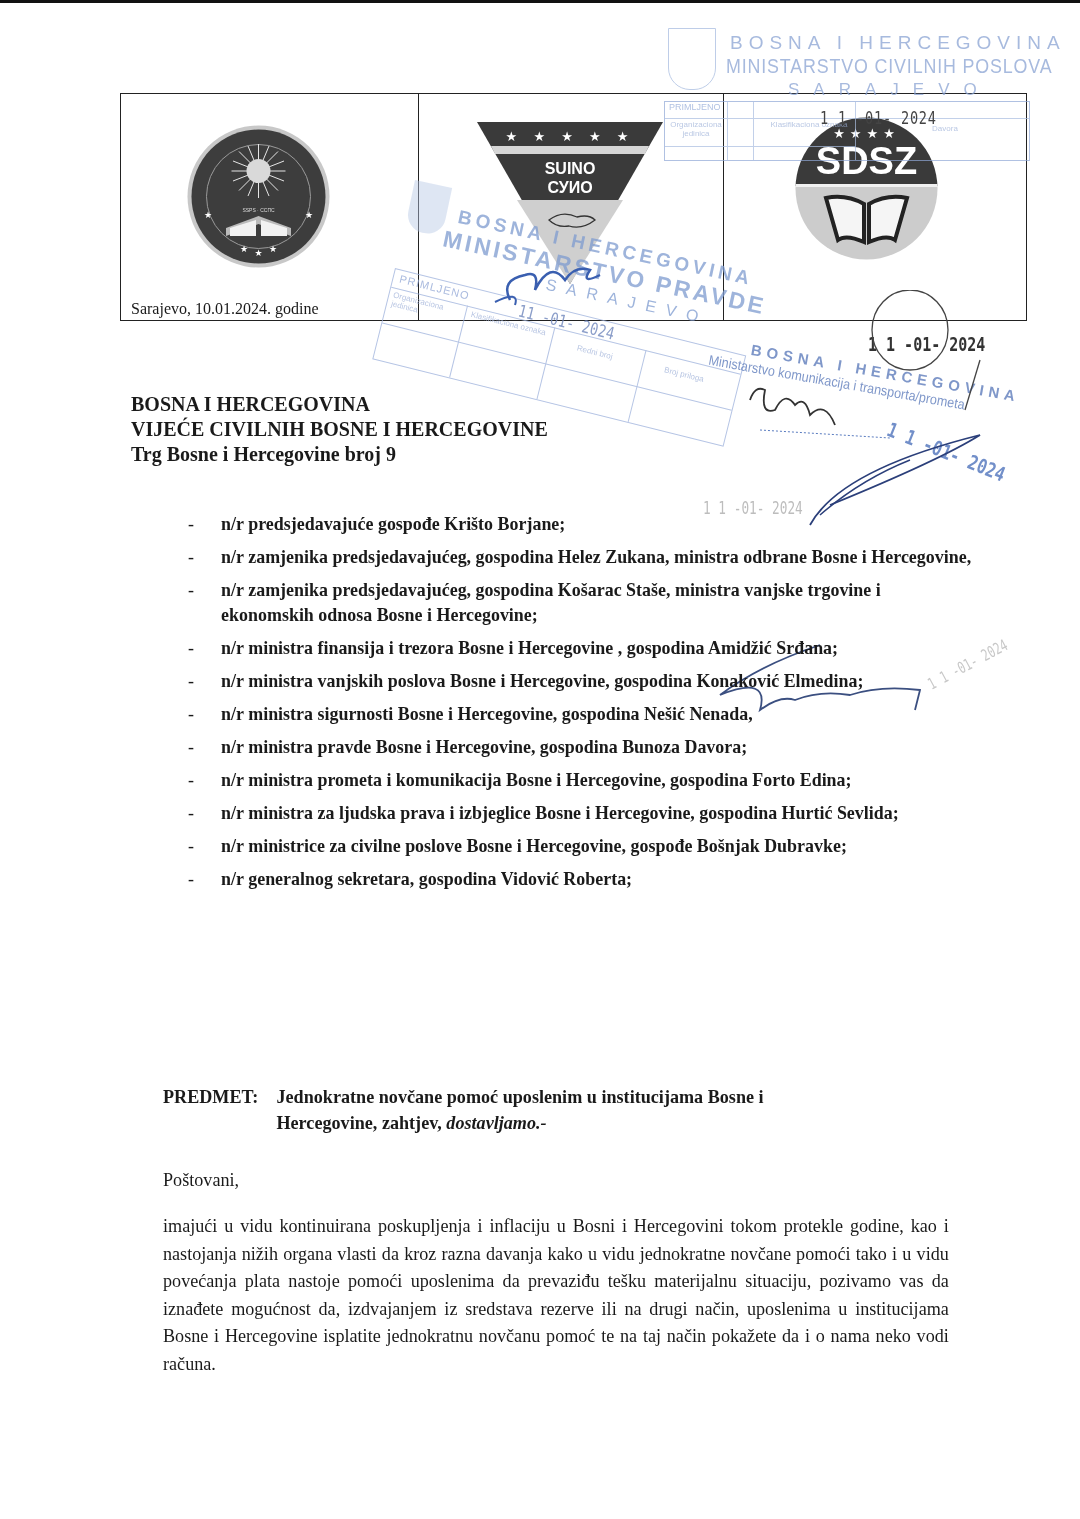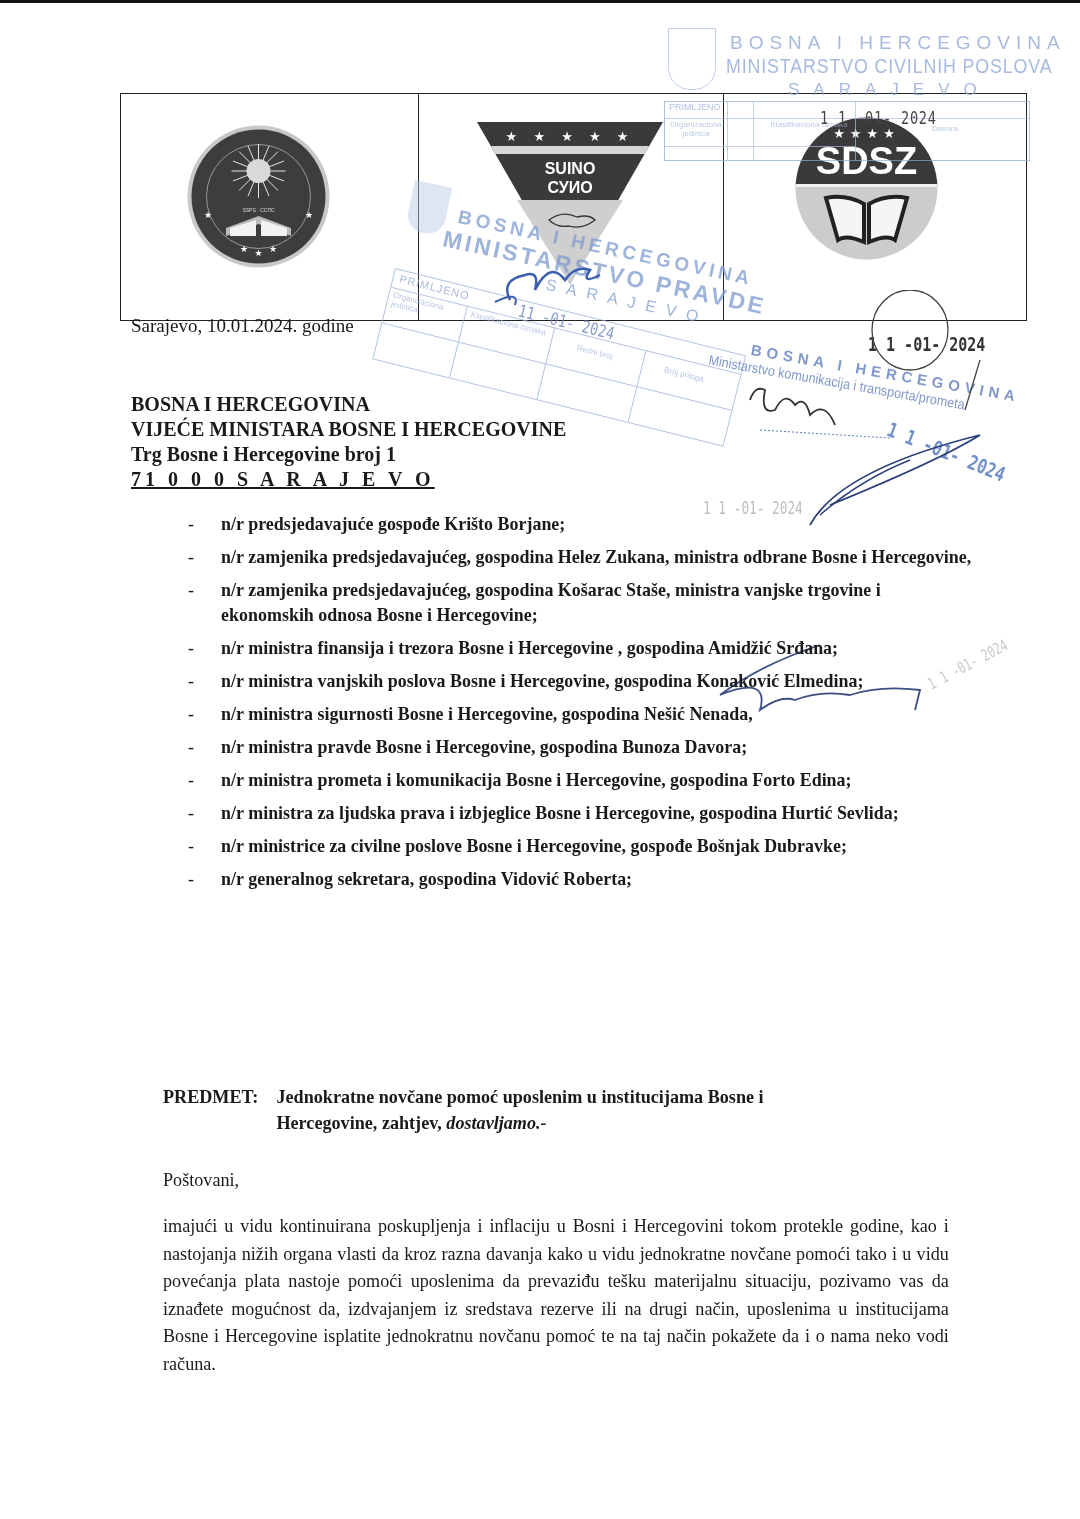--- a/index.html
+++ b/index.html
@@ -57,21 +57,21 @@
   .stamp-comm .l1 { position:absolute; left:40px; top:4px; font-size:15px; font-weight:bold; letter-spacing:5px; color:#5575b8; white-space:nowrap; }
   .stamp-comm .l2 { position:absolute; left:0; top:22px; font-size:14px; color:#5575b8; white-space:nowrap; transform:scaleX(0.9); transform-origin:left; }
   .date-comm1 { position:absolute; left:868px; top:332px; font-family:"DejaVu Sans Mono",monospace; font-size:20px; color:#333; transform:scaleX(0.75); transform-origin:left; font-weight:bold; }
   .date-comm2 { position:absolute; left:868px; top:440px; font-family:"DejaVu Sans Mono",monospace; font-size:20px; color:#5a7cc0; transform:rotate(22deg) scaleX(0.8); font-weight:bold; opacity:0.85; }
   .date-faint1 { position:absolute; left:703px; top:498px; font-family:"DejaVu Sans Mono",monospace; font-size:17px; color:#bdbdbd; transform:scaleX(0.75); transform-origin:left; }
   .date-faint2 { position:absolute; left:905px; top:655px; font-family:"DejaVu Sans Mono",monospace; font-size:16px; color:#c8c8c8; transform:rotate(-28deg) scaleX(0.7); }
 
   .sig { position:absolute; pointer-events:none; }
 
   
-  .dateline { position:absolute; left:131px; top:315px; font-size:19px; }
+  .dateline { position:absolute; left:131px; top:300px; font-size:16px; }
   .addr { position:absolute; left:131px; top:392px; font-size:20px; font-weight:bold; line-height:25px; }
   .addr div { white-space:nowrap; }
   .addr .ul { text-decoration:underline; letter-spacing:4px; }
 
   .recipients { position:absolute; left:188px; top:511px; width:760px; margin:0; padding:0; list-style:none; }
   .recipients li { position:relative; padding-left:36px; font-size:19.5px; font-weight:bold; line-height:25px; margin-bottom:8px; transform:scaleX(0.92); transform-origin:left; width:820px; }
   .recipients li .dash { position:absolute; left:0; top:0; font-weight:normal; }
 
   .subject { position:absolute; left:163px; top:1084px; font-size:19.5px; font-weight:bold; line-height:26px; width:800px; transform:scaleX(0.93); transform-origin:left; }
   .subject .label { display:inline-block; width:122px; }
@@ -209,23 +209,22 @@
   <path d="M20 140 L150 148" stroke="#5a7cc0" stroke-width="1" stroke-dasharray="2,2"></path>
 </svg>
 <svg class="sig" style="left:700px;top:640px" width="240" height="80">
   <path d="M120 5 Q60 25 20 55 Q70 35 60 70 Q80 55 95 60 Q120 50 150 55 Q180 45 220 50 L215 70" fill="none" stroke="#3b4f80" stroke-width="1.8"></path>
 </svg>
 
 <div class="dateline">Sarajevo, 10.01.2024. godine</div>
 
 <div class="addr">
   <div>BOSNA I HERCEGOVINA</div>
-  <div>VIJEĆE MINISTARA BOSNE I HERCEGOVINE</div>
-  <div>Trg Bosne i Hercegovine broj 1</div>
-  <div class="ul">71 0 0 0 S A R A J E V O</div>
+  <div>VIJEĆE CIVILNIH BOSNE I HERCEGOVINE</div>
+  <div>Trg Bosne i Hercegovine broj 9</div>
 </div>
 
 <ul class="recipients">
   <li><span class="dash">-</span><span>n/r predsjedavajuće gospođe Krišto Borjane;</span></li>
   <li><span class="dash">-</span><span>n/r zamjenika predsjedavajućeg, gospodina Helez Zukana, ministra odbrane Bosne i Hercegovine,</span></li>
   <li><span class="dash">-</span><span>n/r zamjenika predsjedavajućeg, gospodina Košarac Staše, ministra vanjske trgovine i ekonomskih odnosa Bosne i Hercegovine;</span></li>
   <li><span class="dash">-</span><span>n/r ministra finansija i trezora Bosne i Hercegovine , gospodina Amidžić Srđana;</span></li>
   <li><span class="dash">-</span><span>n/r ministra vanjskih poslova Bosne i Hercegovine, gospodina Konaković Elmedina;</span></li>
   <li><span class="dash">-</span><span>n/r ministra sigurnosti Bosne i Hercegovine, gospodina Nešić Nenada,</span></li>
   <li><span class="dash">-</span><span>n/r ministra pravde Bosne i Hercegovine, gospodina Bunoza Davora;</span></li>

